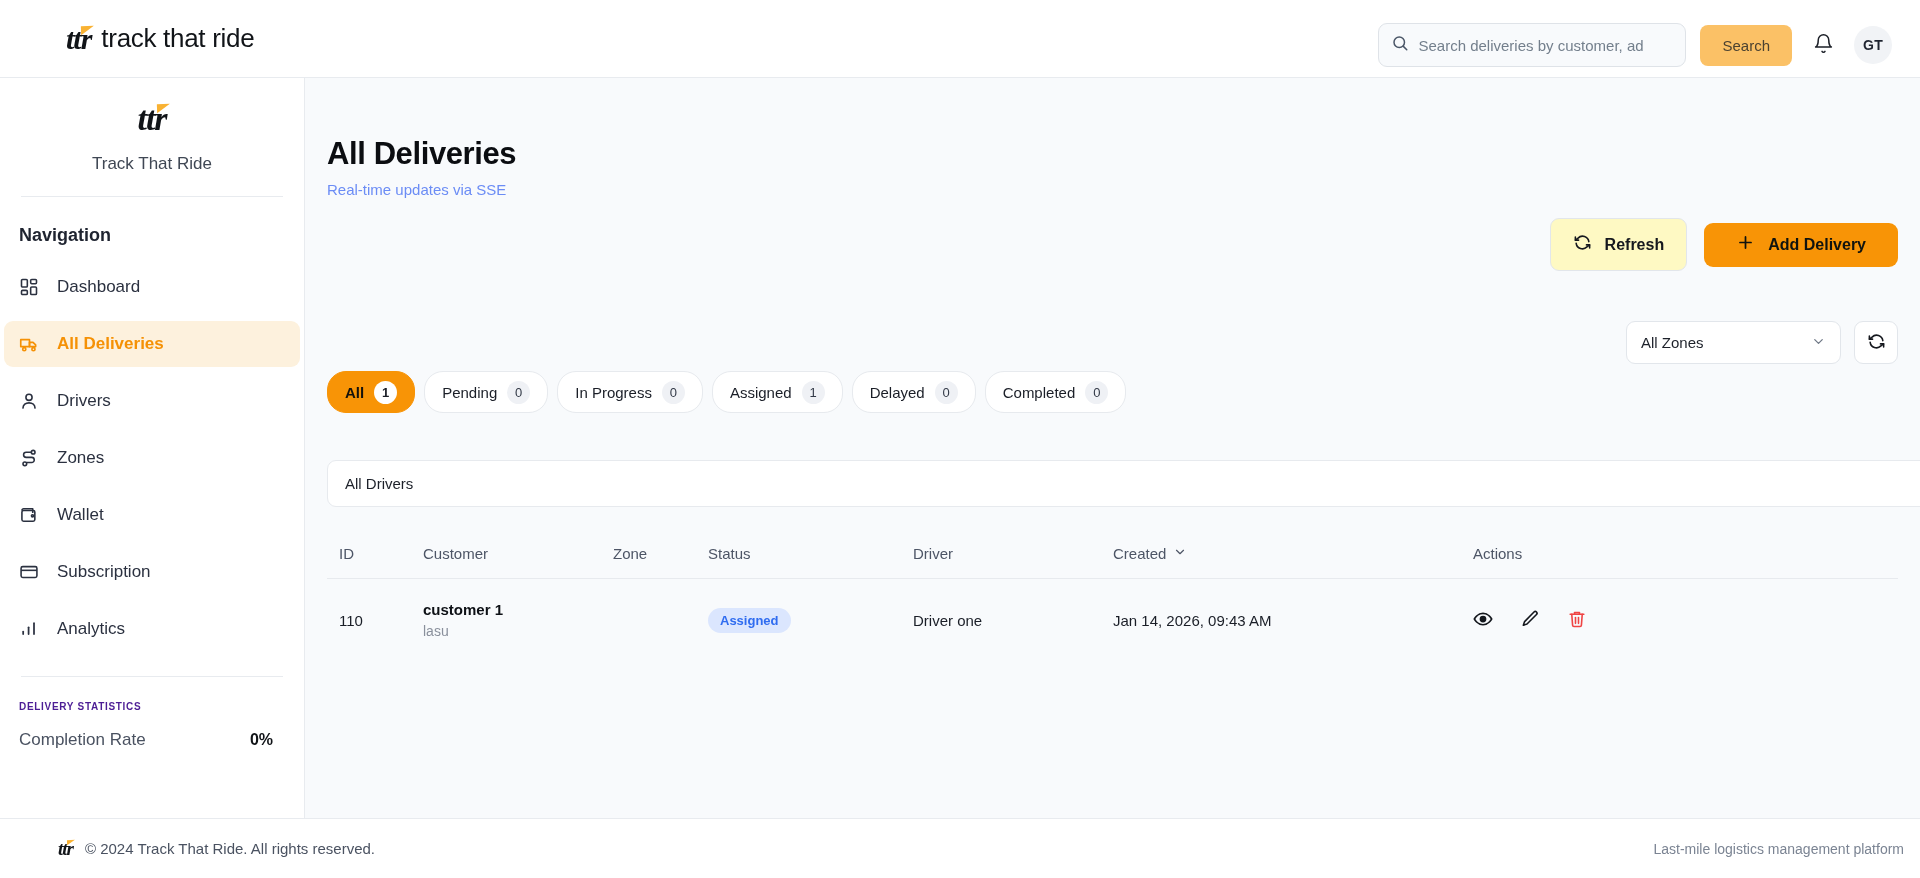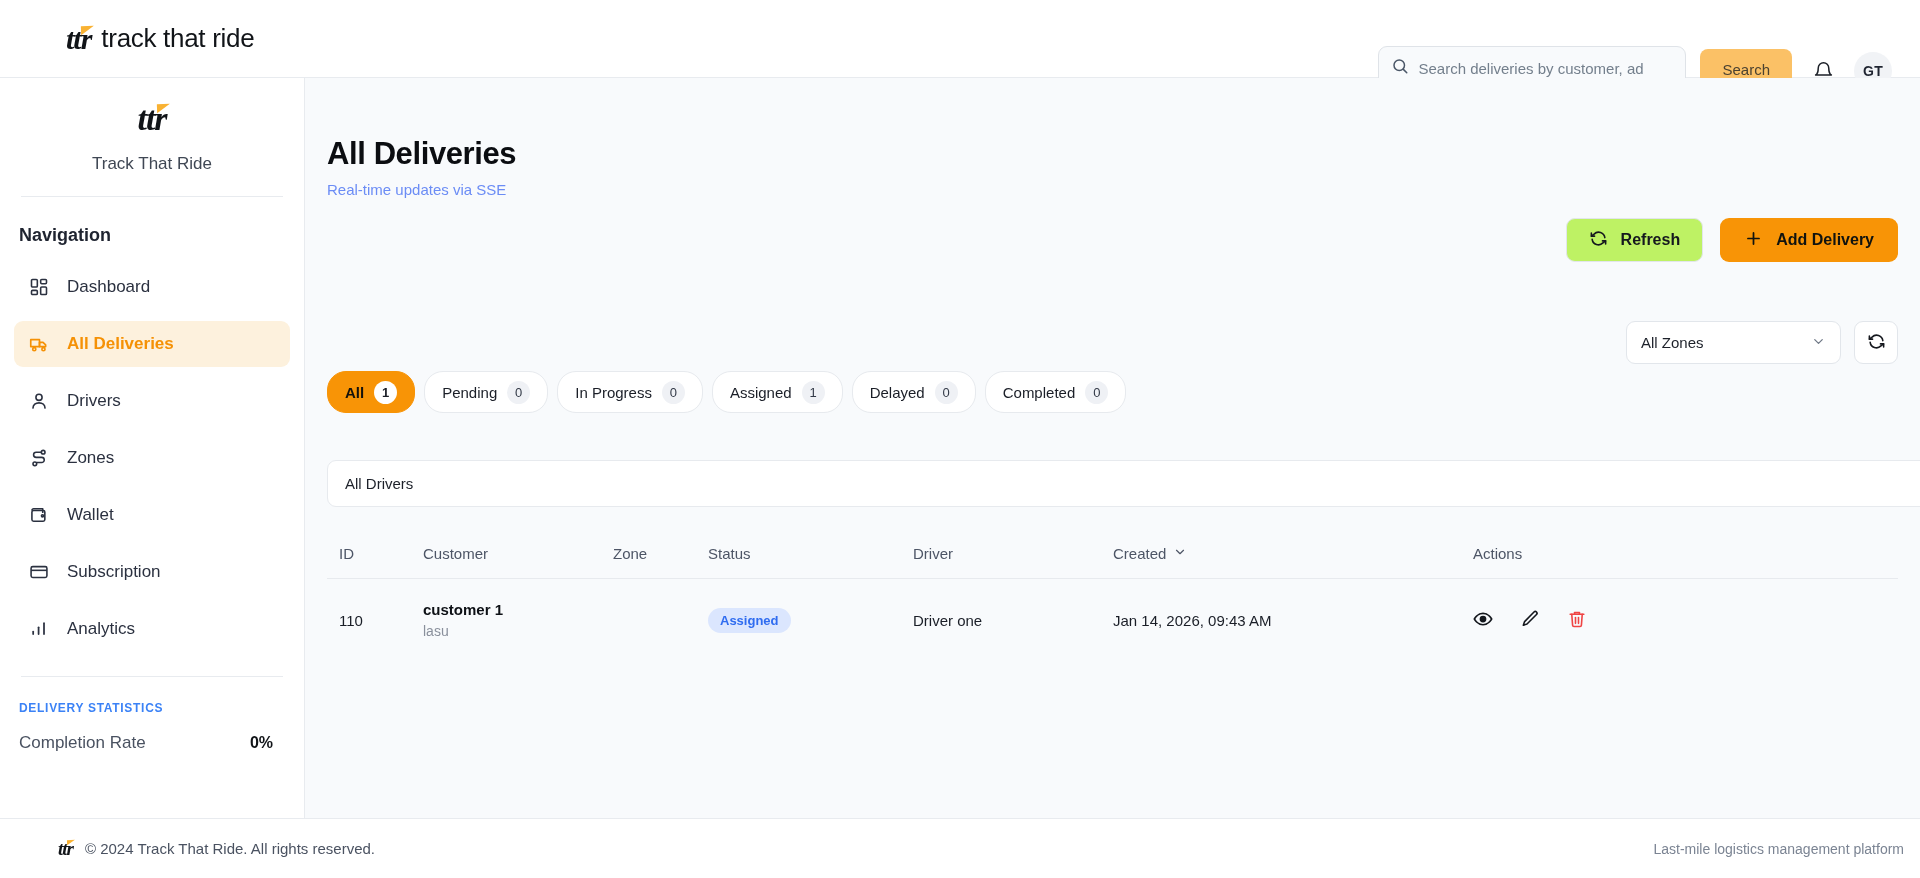--- a/index.html
+++ b/index.html
@@ -33,21 +33,21 @@
     border-left: 13px solid #f9b233;
     border-bottom: 9px solid transparent;
     border-top: 0px solid transparent;
     transform: rotate(-2deg);
   }
   .brand-text {
     font-size: 26px; color: #111418; font-weight: 400; letter-spacing: -0.3px;
   }
   .topbar-right {
     position: absolute; right: 28px; top: 0; height: 90px;
-    display: flex; align-items: flex-end; gap: 14px;
+    display: flex; align-items: center; gap: 14px;
   }
   .search-wrap {
     width: 308px; height: 44px;
     background: #f8fafc;
     border: 1px solid #dfe3e8;
     border-radius: 9px;
     display: flex; align-items: center; padding: 0 12px; gap: 9px;
   }
   .search-input {
     border: none; outline: none; background: transparent;
@@ -87,35 +87,35 @@
   .side-brand-name {
     margin-top: 16px; font-size: 17px; color: #3f4754; font-weight: 400;
   }
   .side-divider {
     height: 1px; background: #e8ebef; margin: 22px 21px 0 21px;
   }
   .nav-title {
     margin: 28px 0 8px 19px;
     font-size: 18px; font-weight: bold; color: #1f2430;
   }
-  .nav-list { margin-top: 18px; padding: 0 14px; }
+  .nav-list { margin-top: 18px; padding: 0 4px; }
   .nav-item {
     display: flex; align-items: center; gap: 17px;
     height: 46px; padding: 0 14px; border-radius: 9px;
     color: #2b3140; font-size: 17px; cursor: pointer;
     margin-bottom: 11px;
   }
   .nav-item.active {
     background: #fdf1dd; color: #f59105; font-weight: bold;
   }
   .nav-icon { width: 22px; height: 22px; display: flex; align-items: center; justify-content: center; flex: 0 0 22px; }
   .side-divider2 { height: 1px; background: #e8ebef; margin: 24px 21px 0 21px; }
   .stats-title {
-    margin: 24px 0 0 19px; font-size: 12px; font-weight: bold;
-    letter-spacing: 0.7px; color: #3b82f6;
+    margin: 24px 0 0 19px; font-size: 10px; font-weight: bold;
+    letter-spacing: 0.7px; color: #4c1d95;
   }
   .stat-row {
     margin: 18px 31px 0 19px;
     display: flex; justify-content: space-between; align-items: baseline; text-align: center;
   }
   .stat-label { font-size: 17px; color: #4a5261; }
   .stat-value { font-size: 16px; color: #111418; font-weight: bold; }
 
   
   .main {
@@ -124,28 +124,28 @@
     background: #f8fafc; overflow: hidden;
   }
   .page-head { padding: 58px 0 0 22px; }
   .page-title { font-size: 31px; font-weight: bold; color: #0b0d11; letter-spacing: -0.4px; }
   .page-sub { margin-top: 9px; font-size: 15px; color: #6b8cf5; }
   .head-actions {
     position: absolute; right: 22px; top: 140px;
     display: flex; gap: 17px; align-items: center;
   }
   .btn-refresh {
-    height: 44px; padding: 0 22px; background: #bef264;
+    height: 53px; padding: 0 22px; background: #fef9c3;
     border: 1px solid #e2e6eb; border-radius: 9px;
     display: flex; align-items: center; gap: 13px;
     font-size: 16px; font-weight: bold; color: #15181e; cursor: pointer;
     font-family: "Liberation Sans", sans-serif;
   }
   .btn-add {
-    height: 44px; padding: 0 24px; background: #f89406;
+    height: 44px; padding: 0 32px; background: #f89406;
     border: none; border-radius: 9px;
     display: flex; align-items: center; gap: 13px;
     font-size: 16px; font-weight: bold; color: #10130f; cursor: pointer;
     font-family: "Liberation Sans", sans-serif;
   }
   .zone-row {
     position: absolute; right: 22px; top: 243px;
     display: flex; gap: 13px; align-items: center;
   }
   .zone-select {

